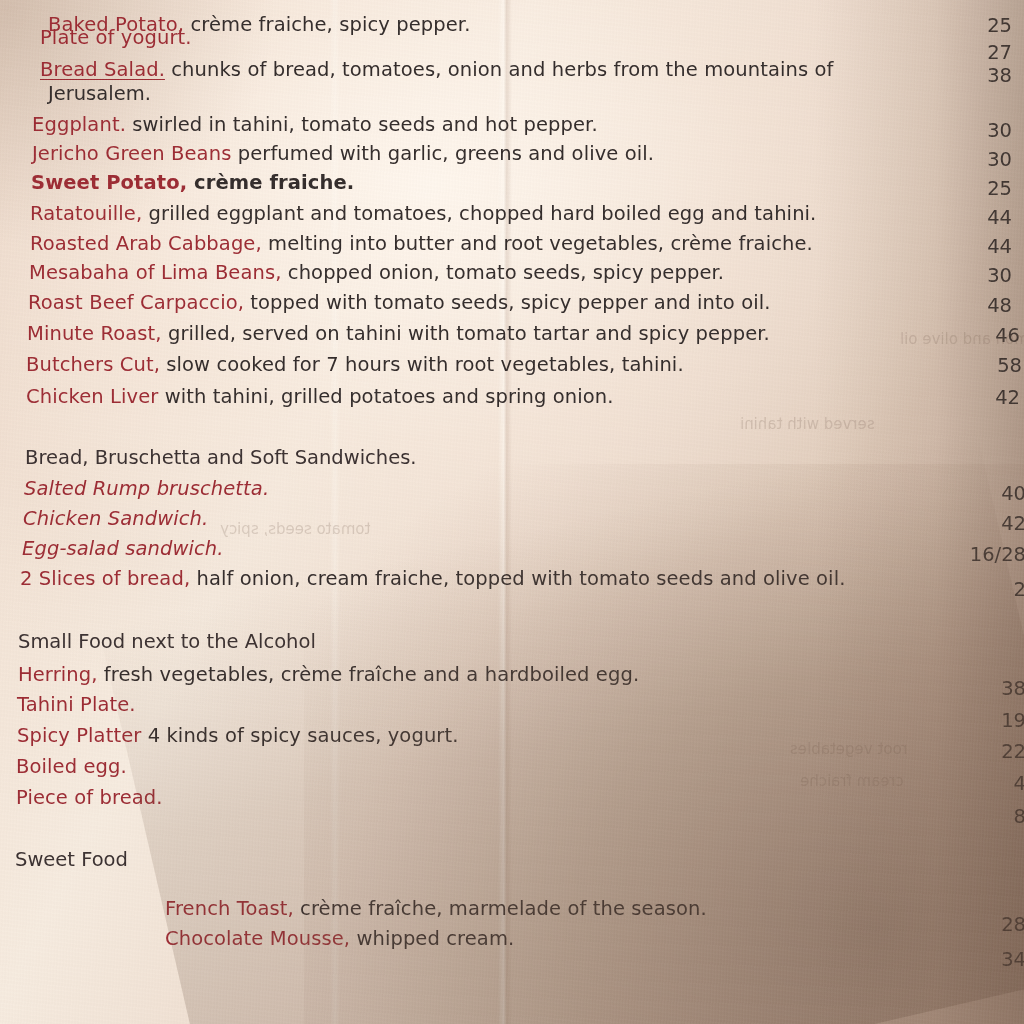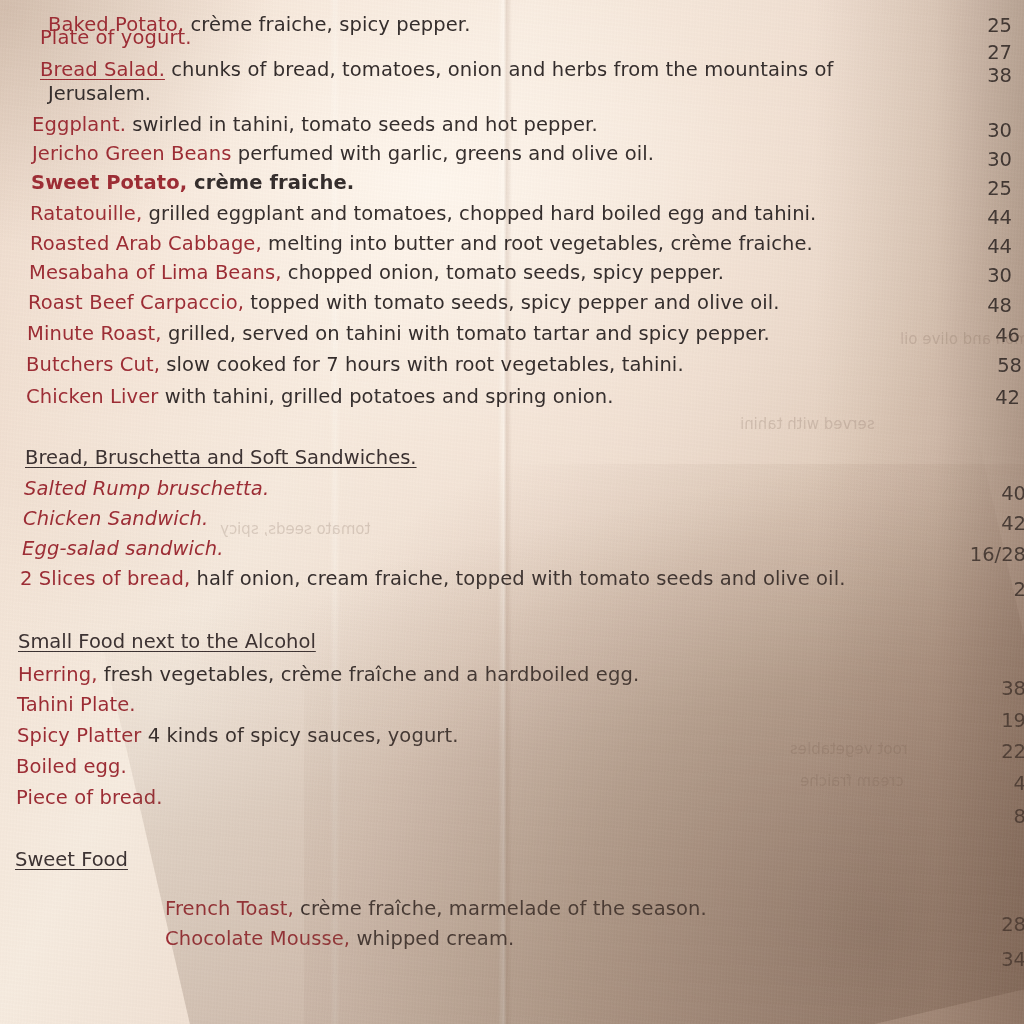--- a/index.html
+++ b/index.html
@@ -97,21 +97,20 @@
     font-size: 19.5px;
     color: #35302f;
     text-align: left;
     white-space: nowrap;
   }
 
   .section-head {
     position: absolute;
     font-size: 19.5px;
     color: #8f2730;
-    text-decoration: underline;
     text-underline-offset: 3px;
     white-space: nowrap;
   }
   .section-head.dark { color: #3a3030; }
 
   .wrapline {
     position: absolute;
     font-size: 19.5px;
     color: #332c2b;
     white-space: nowrap;
@@ -160,21 +159,21 @@
 
       <div class="row" style="top:201px;left:30px;"><span class="nm">Ratatouille,</span><span class="desc"> grilled eggplant and tomatoes, chopped hard boiled egg and tahini.</span></div>
       <div class="price" style="top:206px;right:12px;">44</div>
 
       <div class="row" style="top:231px;left:30px;"><span class="nm">Roasted Arab Cabbage,</span><span class="desc"> melting into butter and root vegetables, crème fraiche.</span></div>
       <div class="price" style="top:235px;right:12px;">44</div>
 
       <div class="row" style="top:260px;left:29px;"><span class="nm">Mesabaha of Lima Beans,</span><span class="desc"> chopped onion, tomato seeds, spicy pepper.</span></div>
       <div class="price" style="top:264px;right:12px;">30</div>
 
-      <div class="row" style="top:290px;left:28px;"><span class="nm">Roast Beef Carpaccio,</span><span class="desc"> topped with tomato seeds, spicy pepper and olive oil.</span></div>
+      <div class="row" style="top:290px;left:28px;"><span class="nm">Roast Beef Carpaccio,</span><span class="desc"> topped with tomato seeds, spicy pepper and into oil.</span></div>
       <div class="price" style="top:294px;right:12px;">48</div>
 
       <div class="row" style="top:321px;left:27px;"><span class="nm">Minute Roast,</span><span class="desc"> grilled, served on tahini with tomato tartar and spicy pepper.</span></div>
       <div class="price" style="top:324px;right:4px;">46</div>
 
       <div class="row" style="top:352px;left:26px;"><span class="nm">Butchers Cut,</span><span class="desc"> slow cooked for 7 hours with root vegetables, tahini.</span></div>
       <div class="price" style="top:354px;right:2px;">58</div>
 
       <div class="row" style="top:384px;left:26px;"><span class="nm">Chicken Liver</span><span class="desc"> with tahini, grilled potatoes and spring onion.</span></div>
       <div class="price" style="top:386px;right:4px;">42</div>

